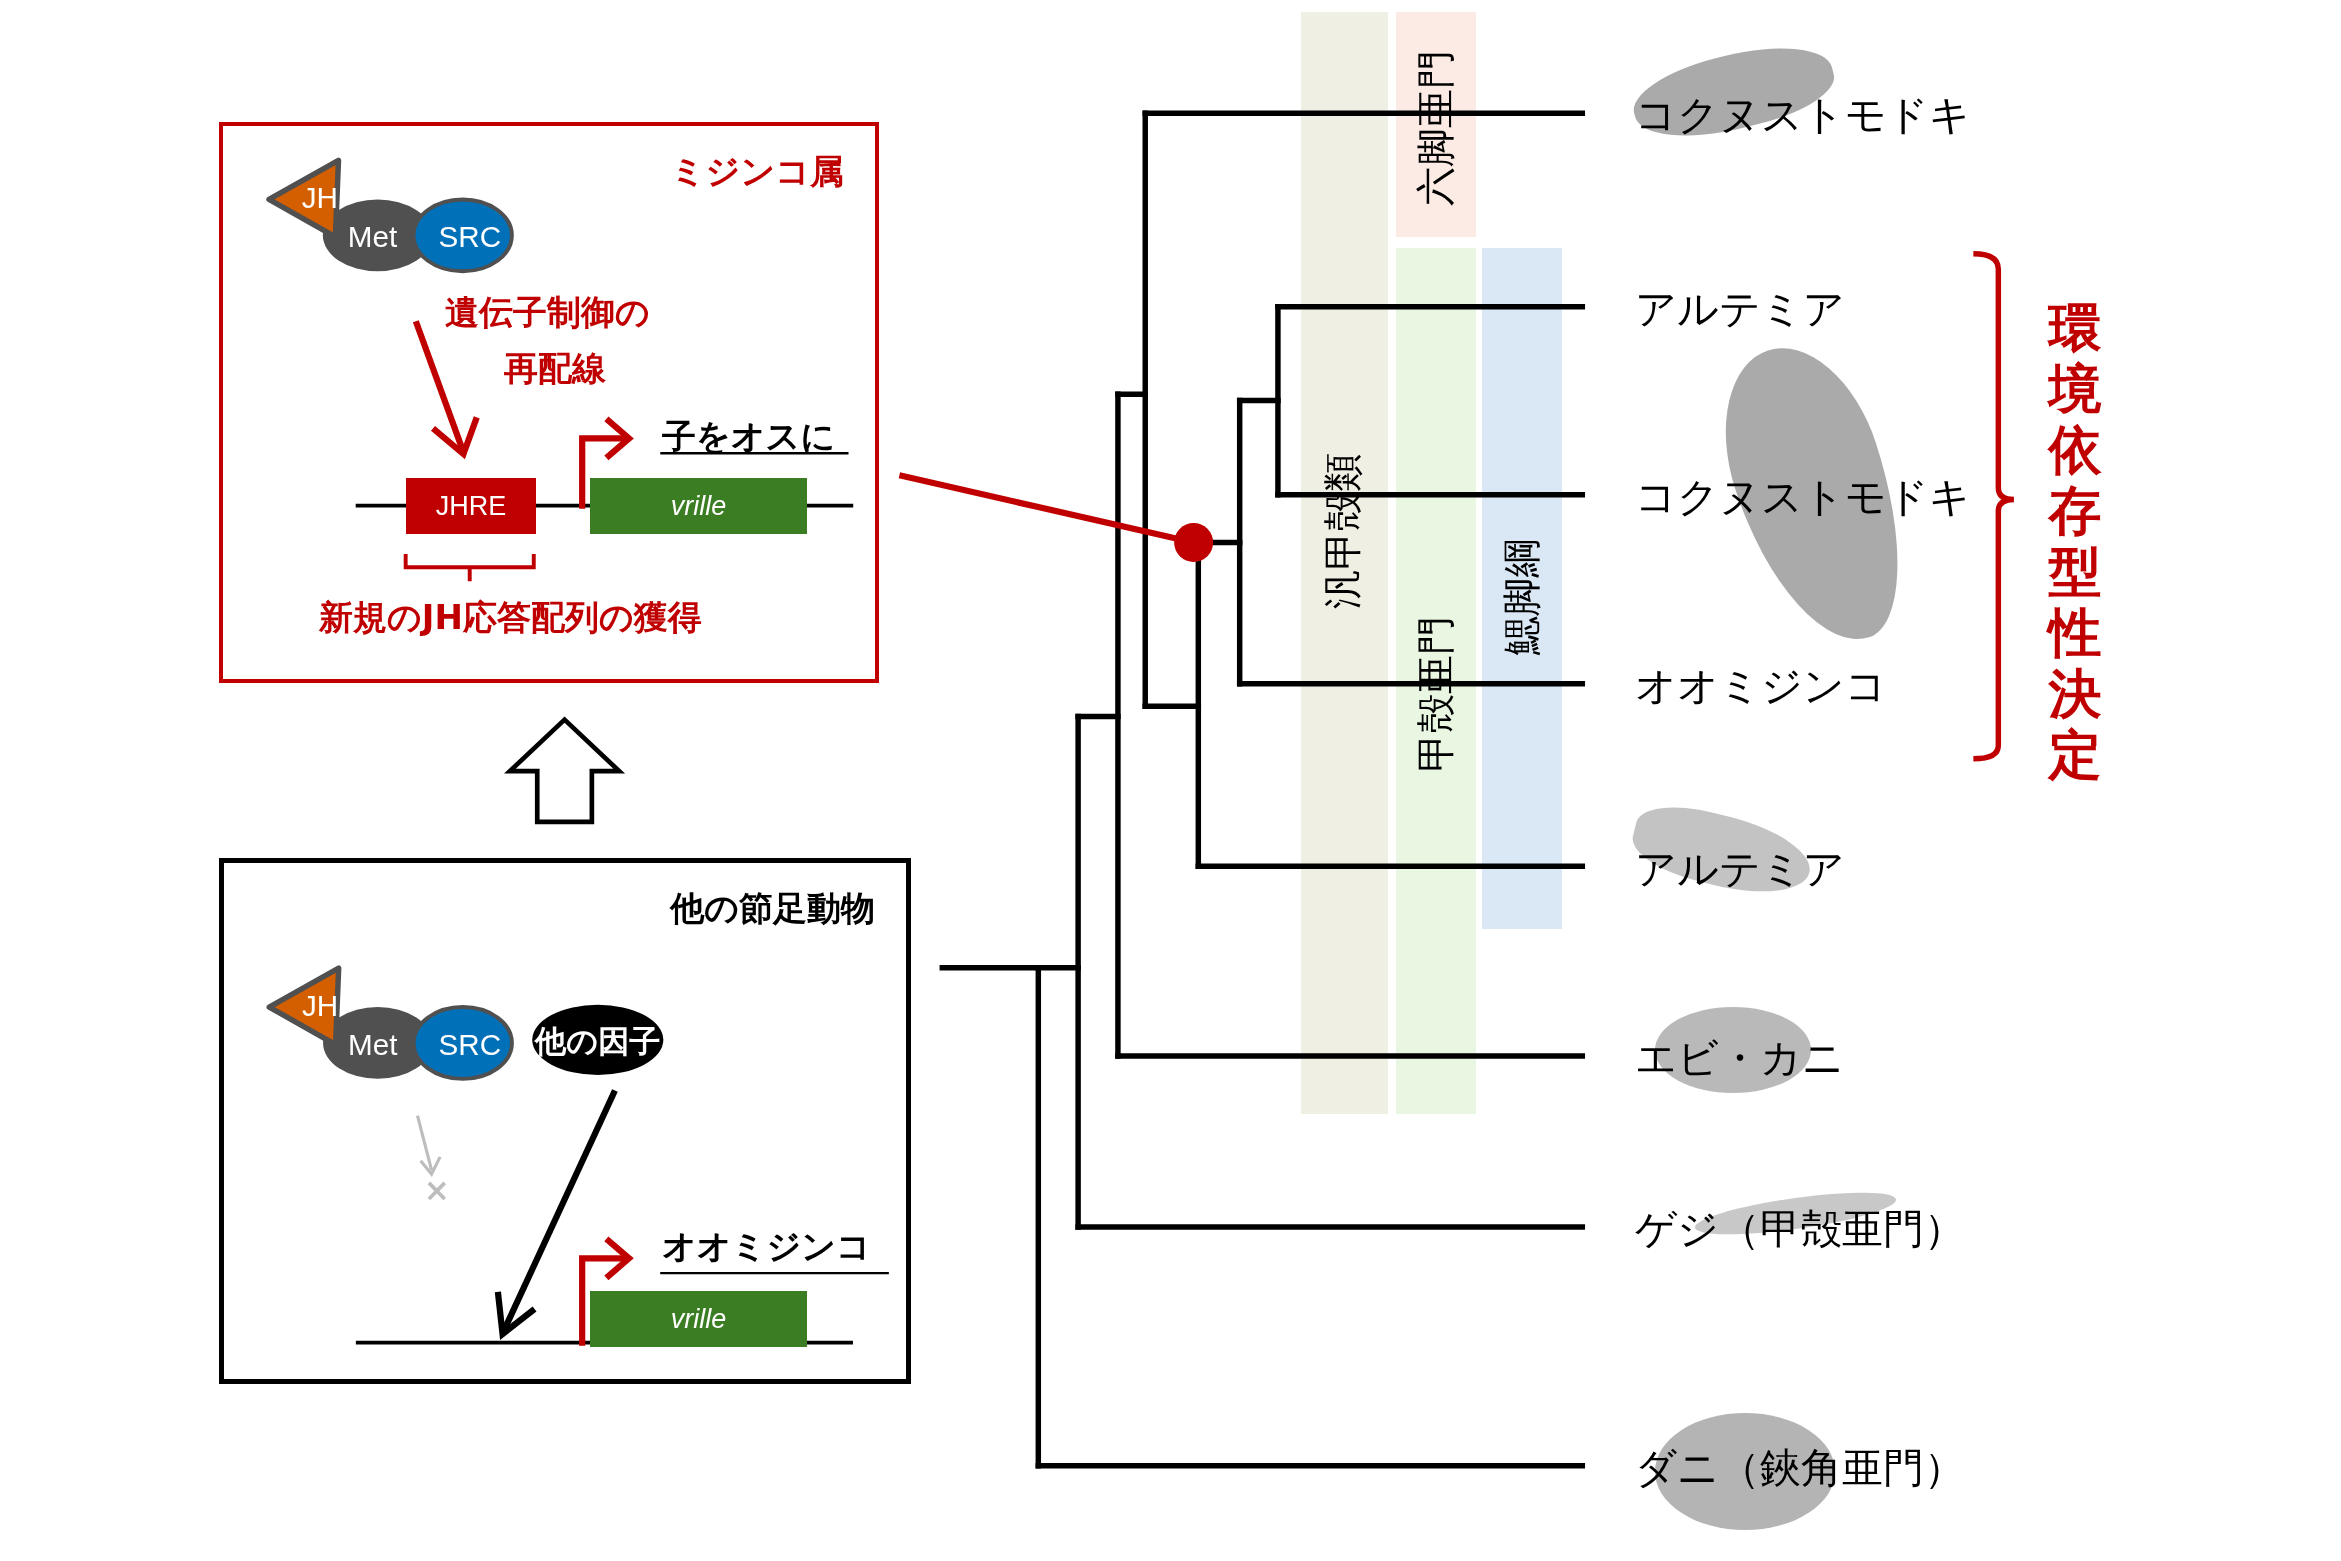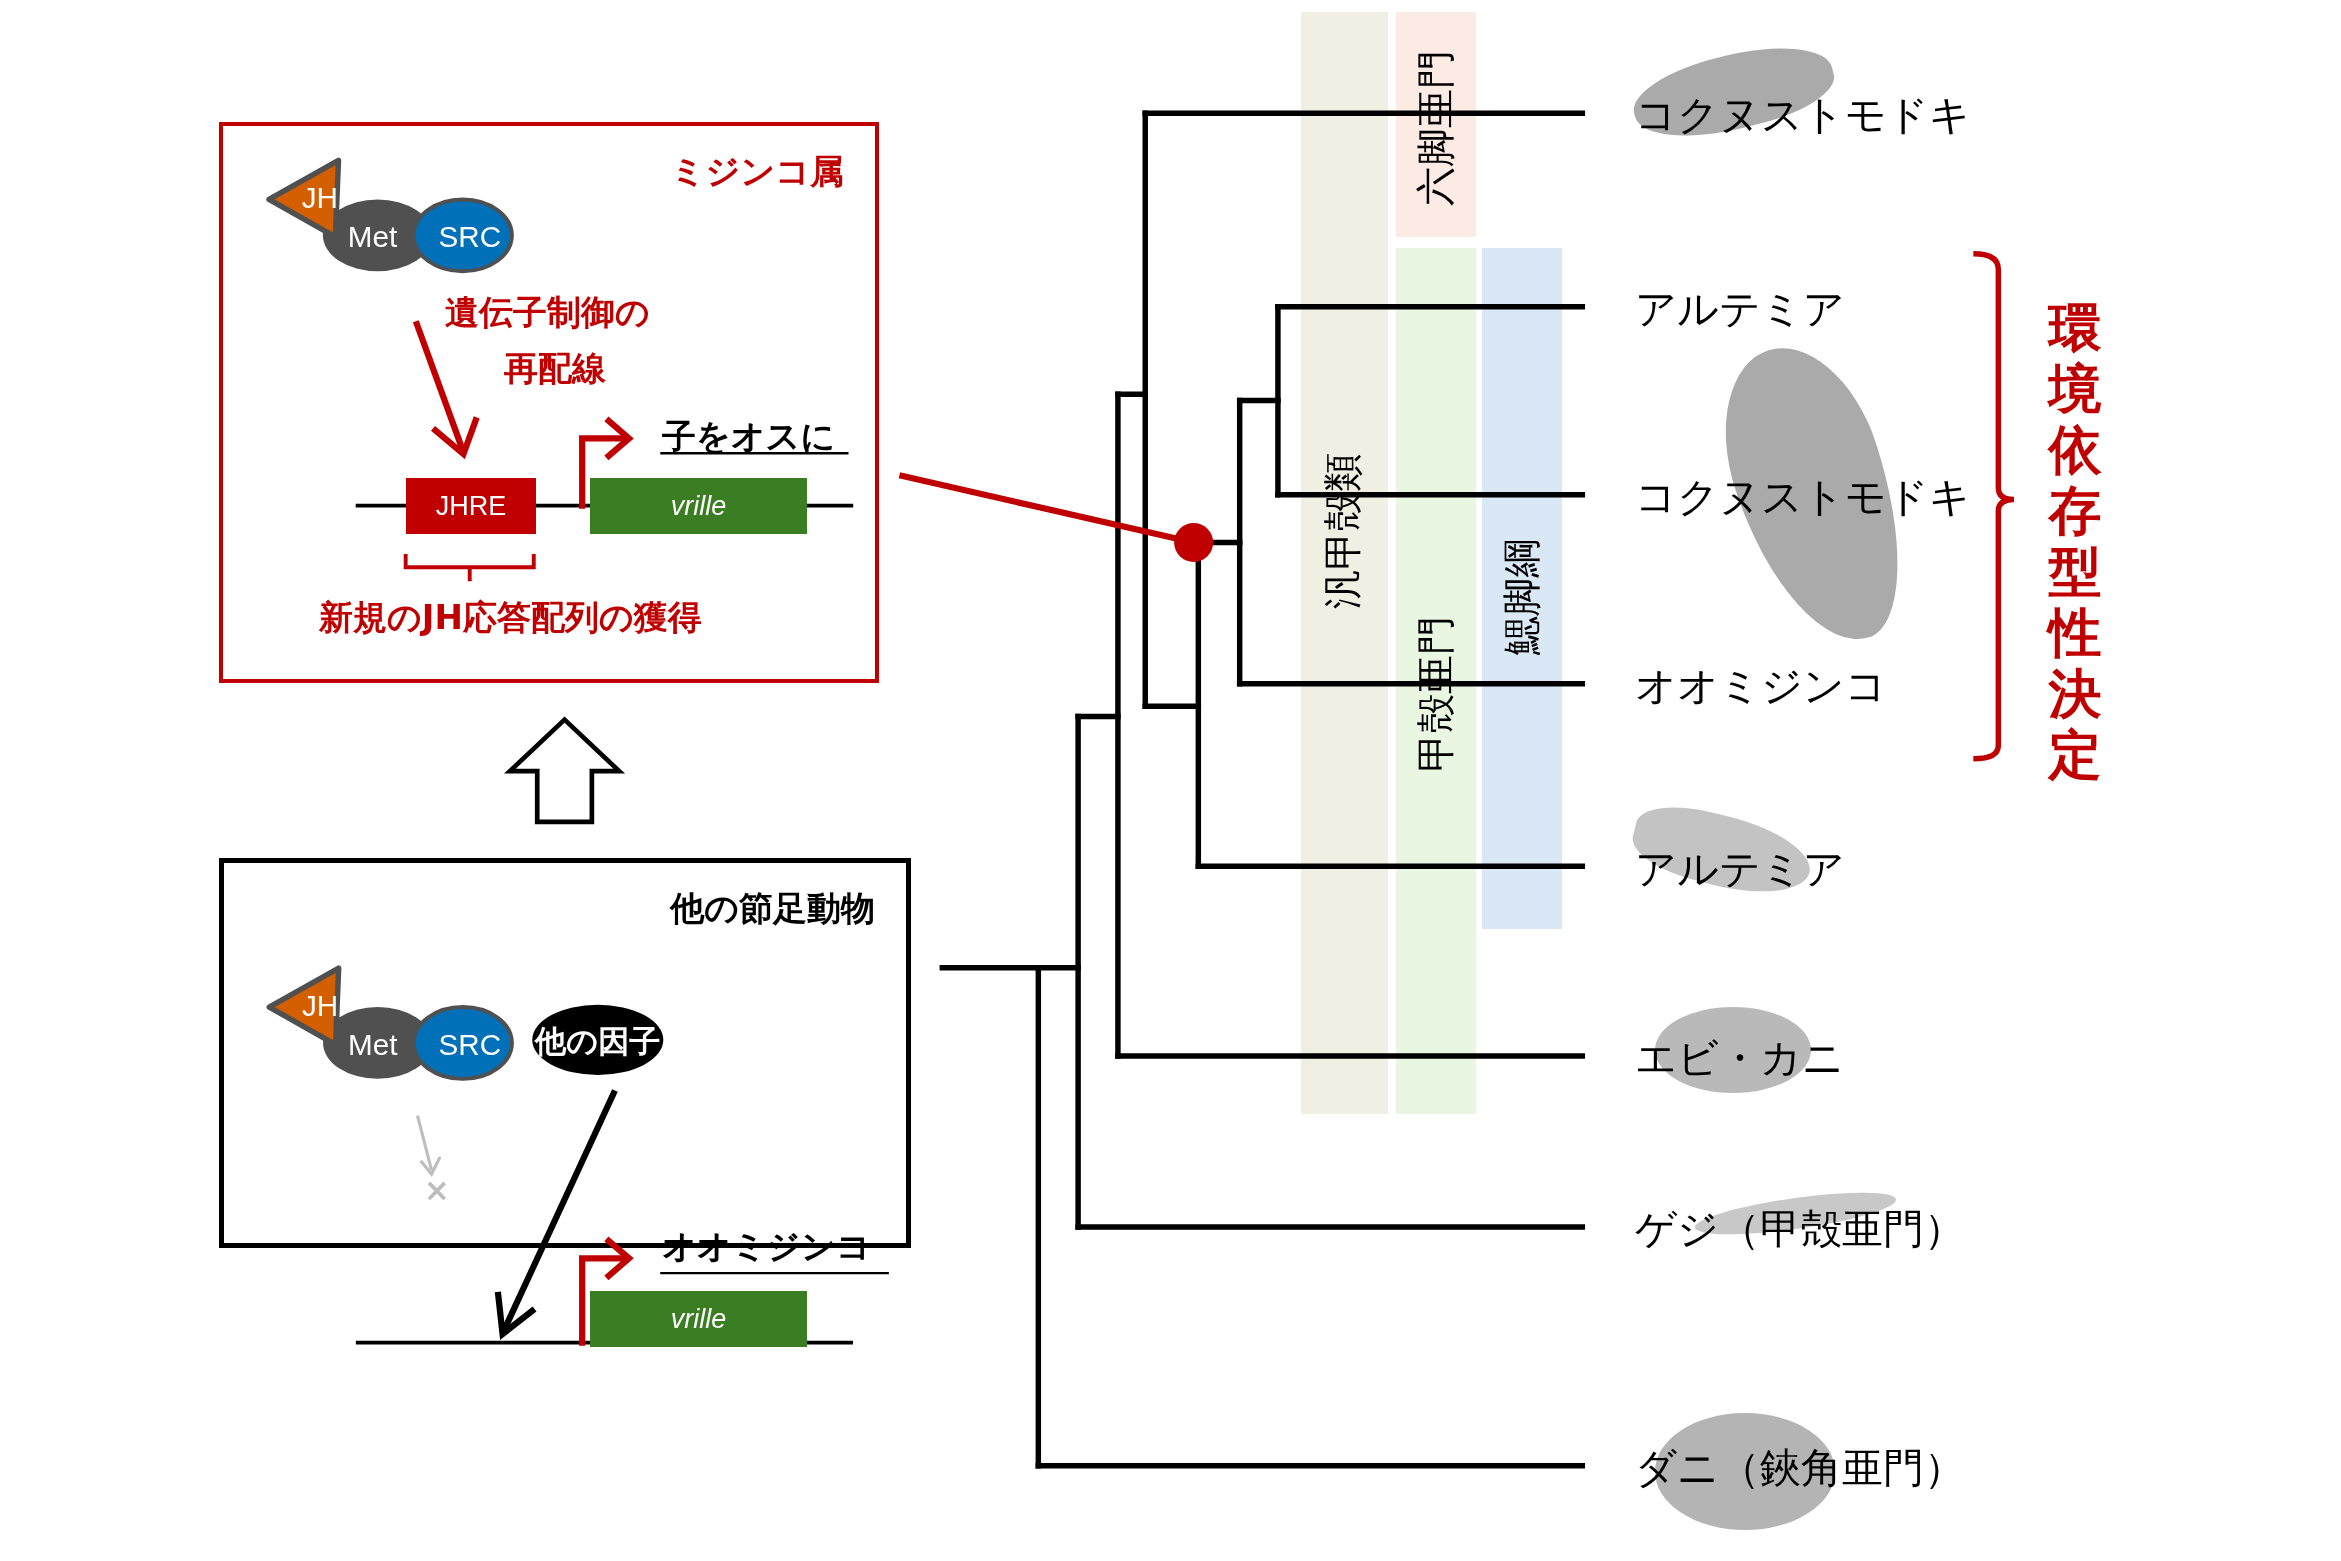--- a/index.html
+++ b/index.html
@@ -2,21 +2,21 @@
 <html style="font-size:12.5px"><head>
 <meta charset="utf-8">
 <style>
   html, body { margin:0; padding:0; background:#ffffff; }
   body { width:2342px; height:1561px; position:relative; overflow:hidden;
          font-family:"DejaVu Sans", "Liberation Sans", sans-serif; }
   .abs { position:absolute; }
   svg#canvas { position:absolute; left:0; top:0; }
   .panel { position:absolute; box-sizing:border-box; background:#fff; }
   .panel-red { left:219px; top:122px; width:660px; height:561px; border:4.7px solid #c00000; }
-  .panel-black { left:219px; top:858px; width:692px; height:390px; border:5.5px solid #000;padding-left:12px; }
+  .panel-black { left:219px; top:858px; width:692px; height:526px; border:5.5px solid #000;padding-left:12px; }
   .panel-title { position:absolute; right:31px; top:23.4px; font-weight:bold; font-size:34px; }
   .red-txt { color:#c00000; }
   .blk-txt { color:#000; }
   .lbl { position:absolute; font-weight:bold; font-size:34px; white-space:nowrap; }
   .gene { position:absolute; height:56px; line-height:56px; text-align:center;
           color:#fff; font-size:27px; font-family:"Liberation Sans", sans-serif; }
   .gene-red { background:#c00000; }
   .gene-green { background:#3a7d22; font-style:italic; }
   .complex-txt { font-family:"Liberation Sans", sans-serif; fill:#fff; font-size:38px; }
   .band { position:absolute; opacity:0.78; }

